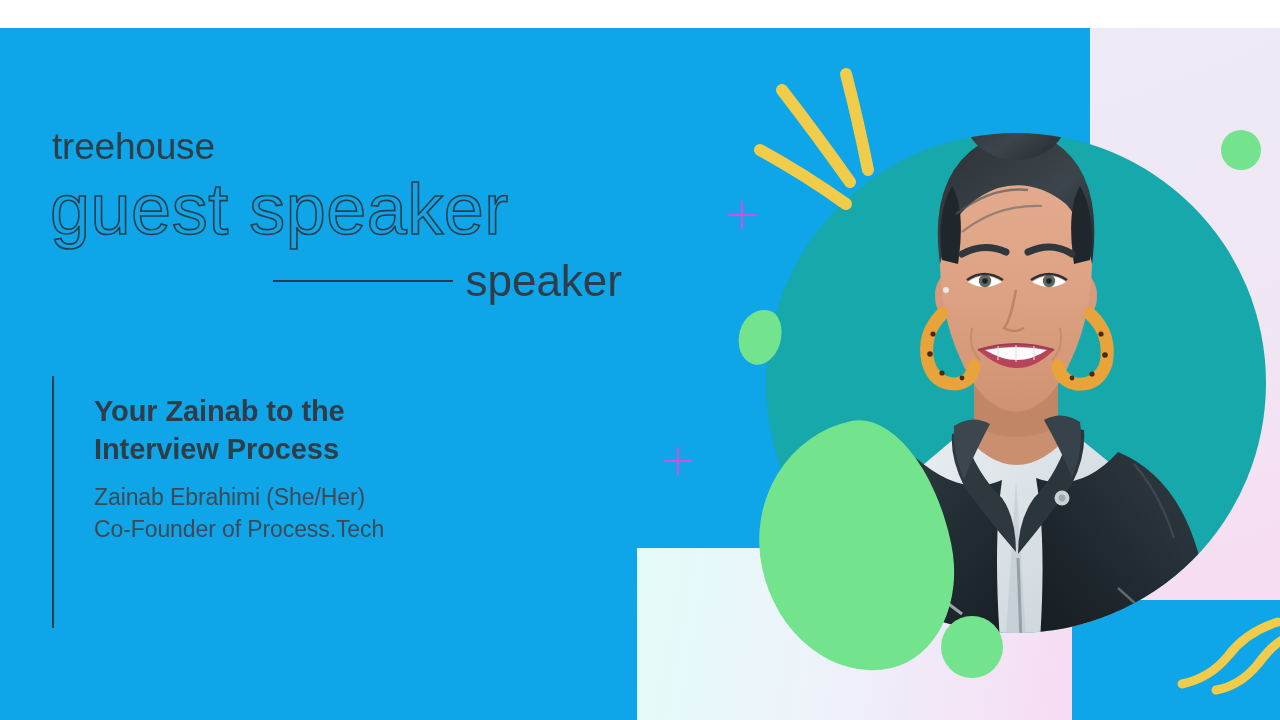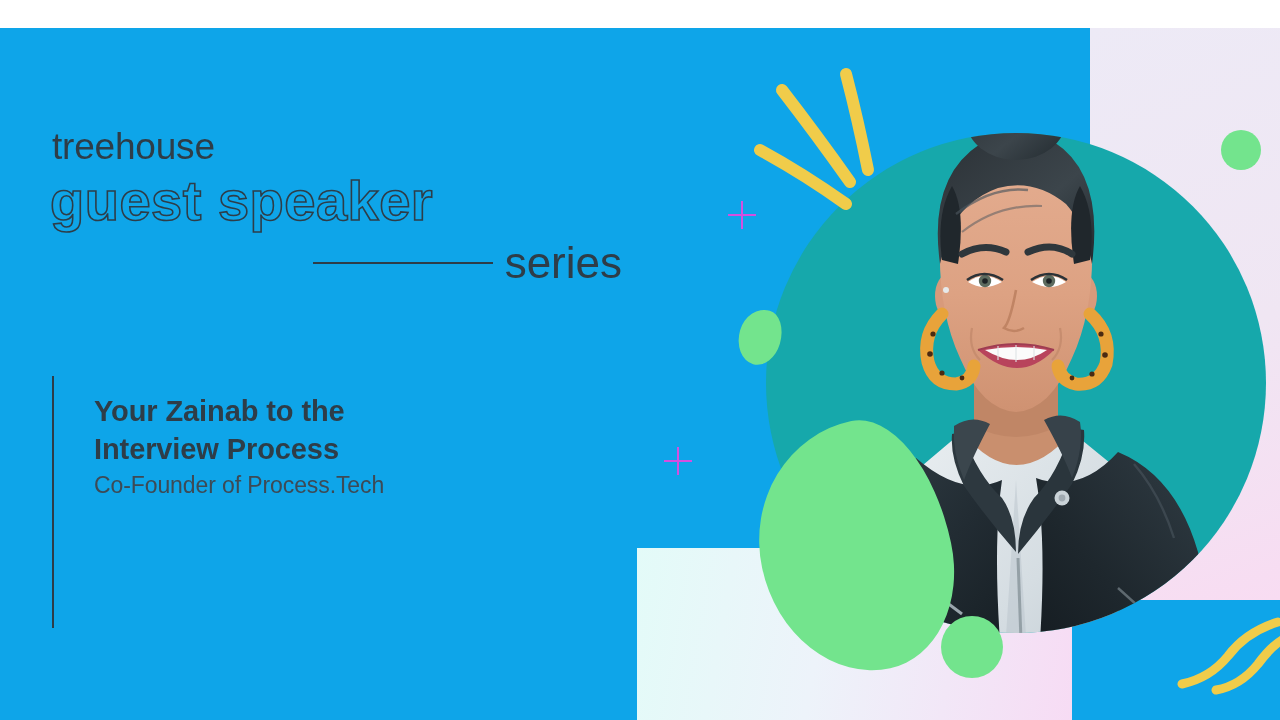--- a/index.html
+++ b/index.html
@@ -135,22 +135,22 @@
   }
   .brand {
     font-size: 37px;
     font-weight: 400;
     letter-spacing: -0.2px;
     color: #2e3d48;
     line-height: 1;
     margin: 0 0 6px 2px;
   }
   .title-outline {
-    font-size: 56px;
-    font-weight: 700;
+    font-size: 72px;
+    font-weight: 400;
     letter-spacing: 0.5px;
     line-height: 1.08;
     margin: 0;
     color: transparent;
     -webkit-text-stroke: 1.6px #2e3d48;
     text-stroke: 1.6px #2e3d48;
   }
   .series-row {
     display: flex;
     align-items: center;
@@ -356,25 +356,26 @@
   <svg class="squiggles" width="120" height="110" viewBox="0 0 120 110" aria-hidden="true">
     <path d="M12 86 Q40 80 58 58 Q76 34 108 24" stroke="#f0cc4a" stroke-width="9" stroke-linecap="round" fill="none"></path>
     <path d="M46 92 Q70 88 88 66 Q104 44 120 38" stroke="#f0cc4a" stroke-width="9" stroke-linecap="round" fill="none"></path>
   </svg>
 
   <div class="headline-block">
     <div class="brand">treehouse</div>
     <div class="title-outline">guest speaker</div>
     <div class="series-row">
       <div class="series-rule"></div>
-      <div class="series-word">series</div>
+      <div class="series-word">speaker</div>
     </div>
   </div>
 
   <div class="details">
     <div class="talk-title">
       <div>Your Zainab to the</div>
       <div>Interview Process</div>
     </div>
+    <p class="speaker-name">Zainab Ebrahimi (She/Her)</p>
     <p class="speaker-role">Co-Founder of Process.Tech</p>
   </div>
 
 </div>
 
 </body></html>

